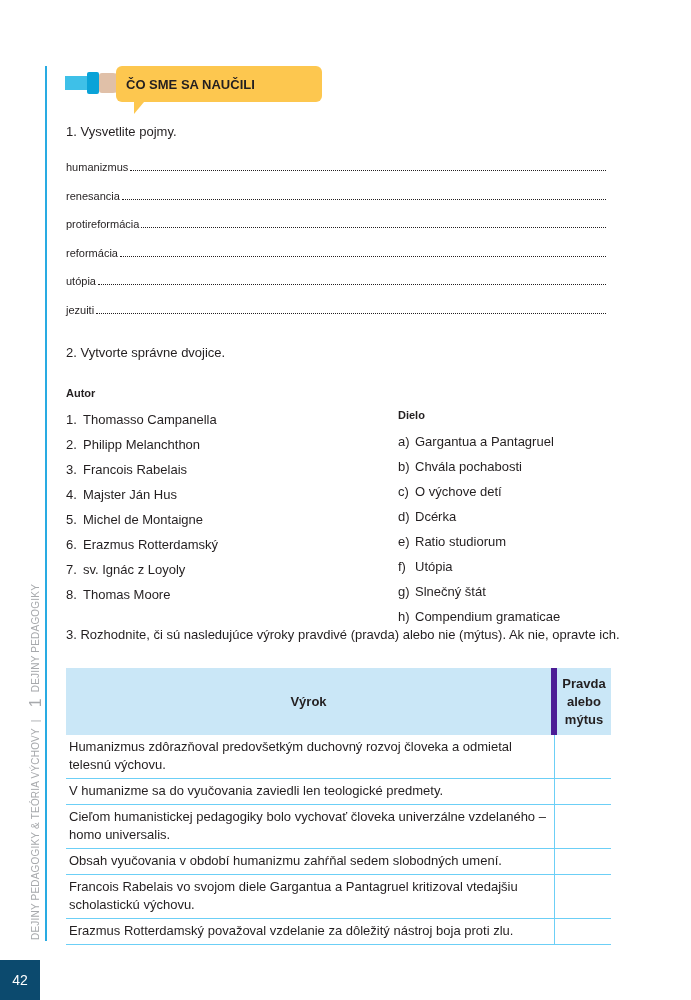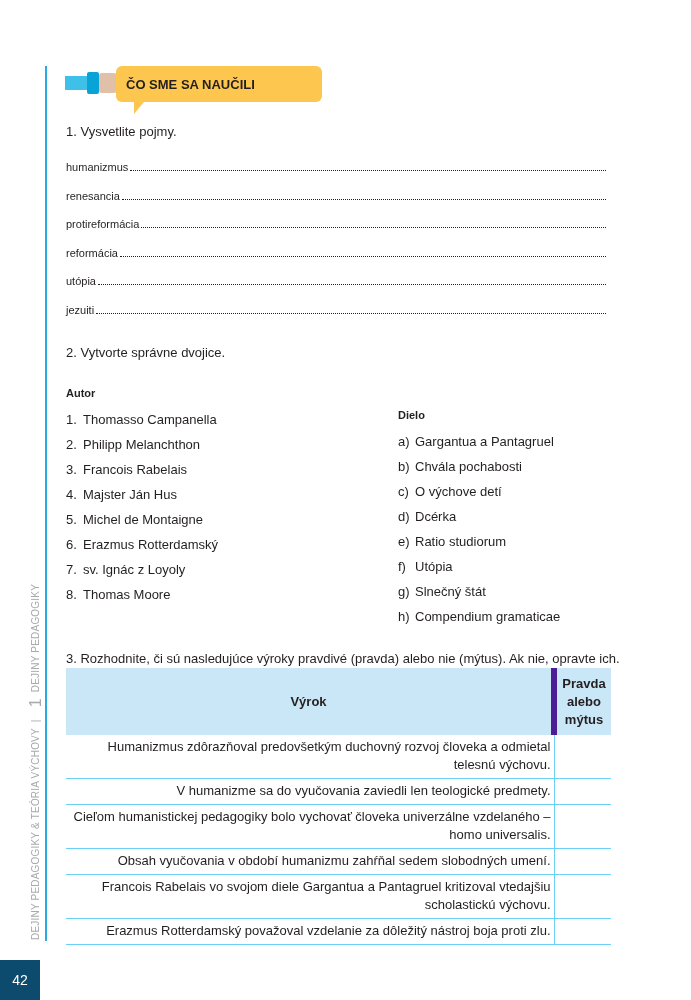--- a/index.html
+++ b/index.html
@@ -33,39 +33,39 @@
     font-weight: bold; font-size: 13px; color: #231f20;
   }
   .bubble:after {
     content: ""; position: absolute; left: 18px; top: 36px; width: 0; height: 0;
     border-left: 0 solid transparent; border-right: 10px solid transparent; border-top: 12px solid #fdc74f;
   }
 
   .q { position: absolute; left: 66px; font-size: 13px; }
   .q1 { top: 124px; }
   .q2 { top: 345px; }
-  .q3 { top: 627px; margin-top: 24px; }
+  .q3 { top: 627px; }
 
   .terms { position: absolute; left: 66px; top: 160px; width: 540px; }
   .term-row { display: flex; align-items: baseline; height: 28.5px; font-size: 11px; }
   .term-row .dots { flex: 1; border-bottom: 1.5px dotted #231f20; margin-left: 2px; height: 10px; }
 
   .pairs-left { position: absolute; left: 66px; top: 387px; }
   .pairs-right { position: absolute; left: 398px; top: 374px; margin-top: 35px; }
   .ph { font-weight: bold; font-size: 11px; height: 25px; }
   .pi { font-size: 13px; height: 25px; display: flex; }
   .pi .idx { width: 17px; }
 
   table.tbl {
     position: absolute; left: 66px; top: 668px; width: 545px; border-collapse: collapse; font-size: 13px;
   }
   .tbl th { background: #cae7f7; font-weight: bold; }
   .tbl th.c1 { height: 65px; text-align: center; border-right: 6px solid #4c1d95; }
   .tbl th.c2 { width: 52px; line-height: 18px; text-align: center; }
-  .tbl td { border-bottom: 1px solid #6ccff6; padding: 3px 3px 4px 3px; line-height: 18px; vertical-align: top; text-align: right; }
+  .tbl td { border-bottom: 1px solid #6ccff6; padding: 3px 3px 4px 3px; line-height: 18px; vertical-align: top; }
   .tbl td.c2 { border-left: 1px solid #6ccff6; }
 </style>
 </head>
 <body>
 
 <div class="vline"></div>
 
 <div class="side-text">
   <span>DEJINY PEDAGOGIKY &amp; TEÓRIA VÝCHOVY</span><span class="sep">|</span><span class="num">1</span><span>DEJINY PEDAGOGIKY</span>
 </div>

